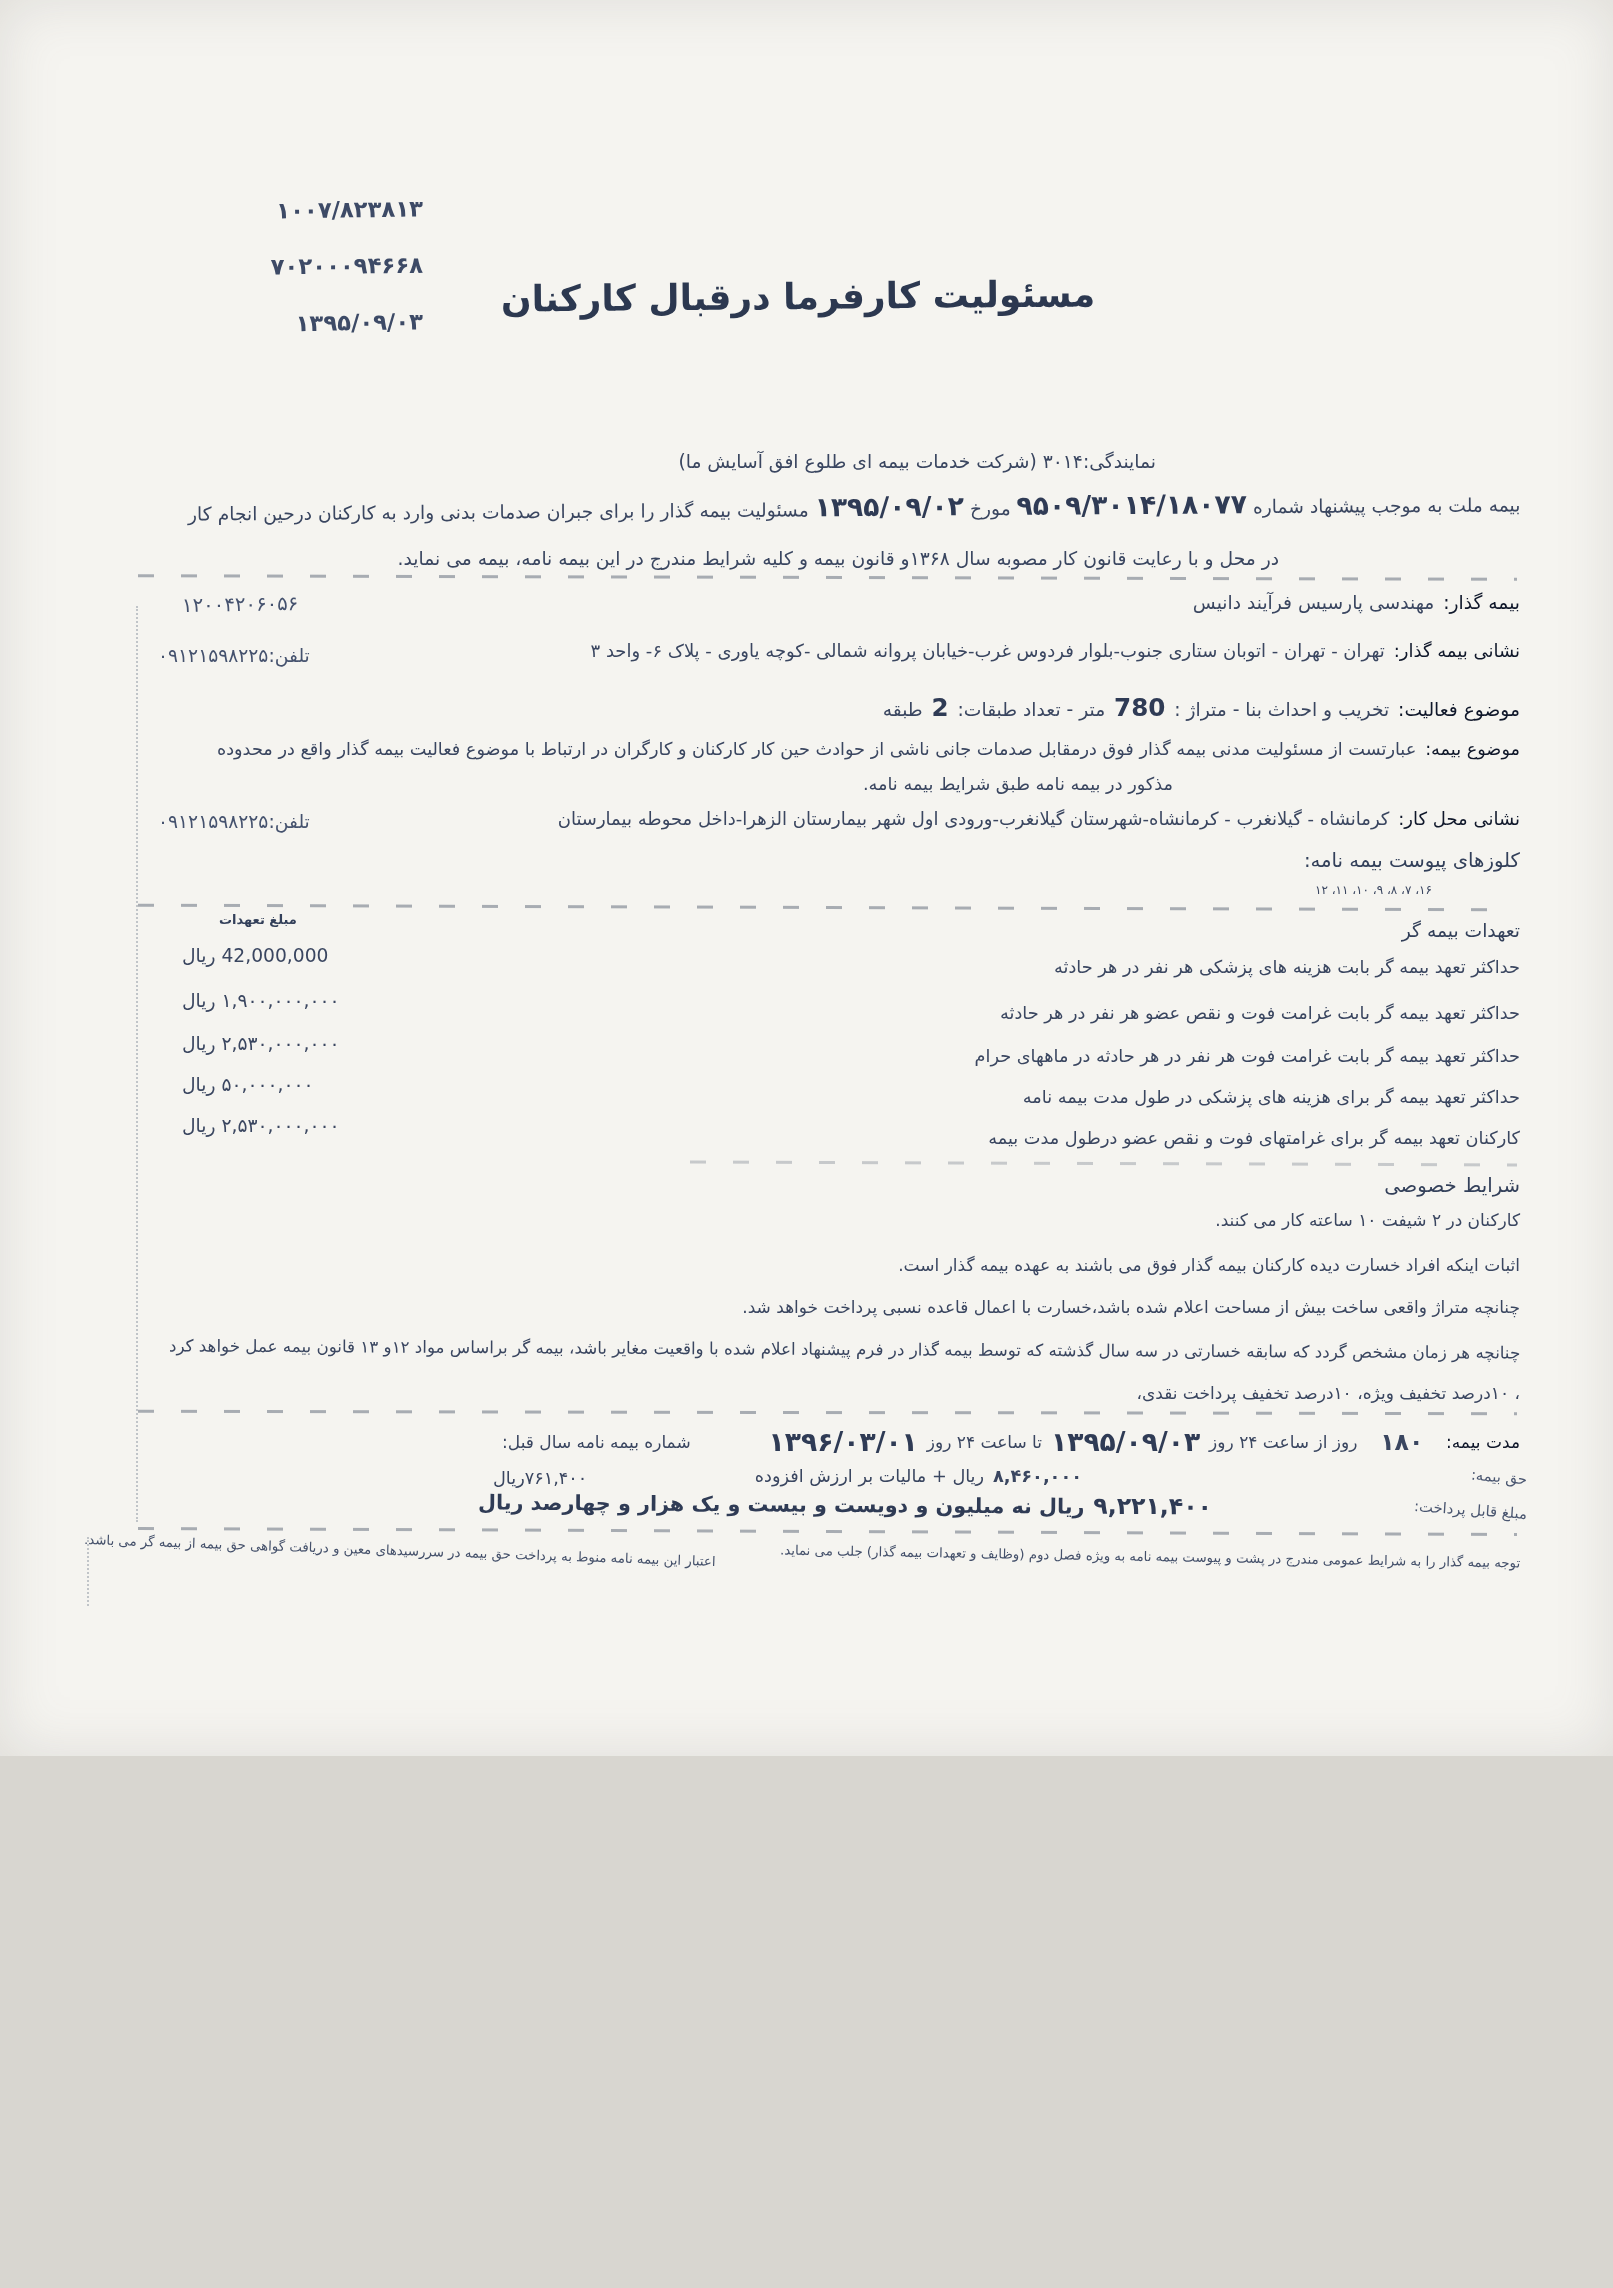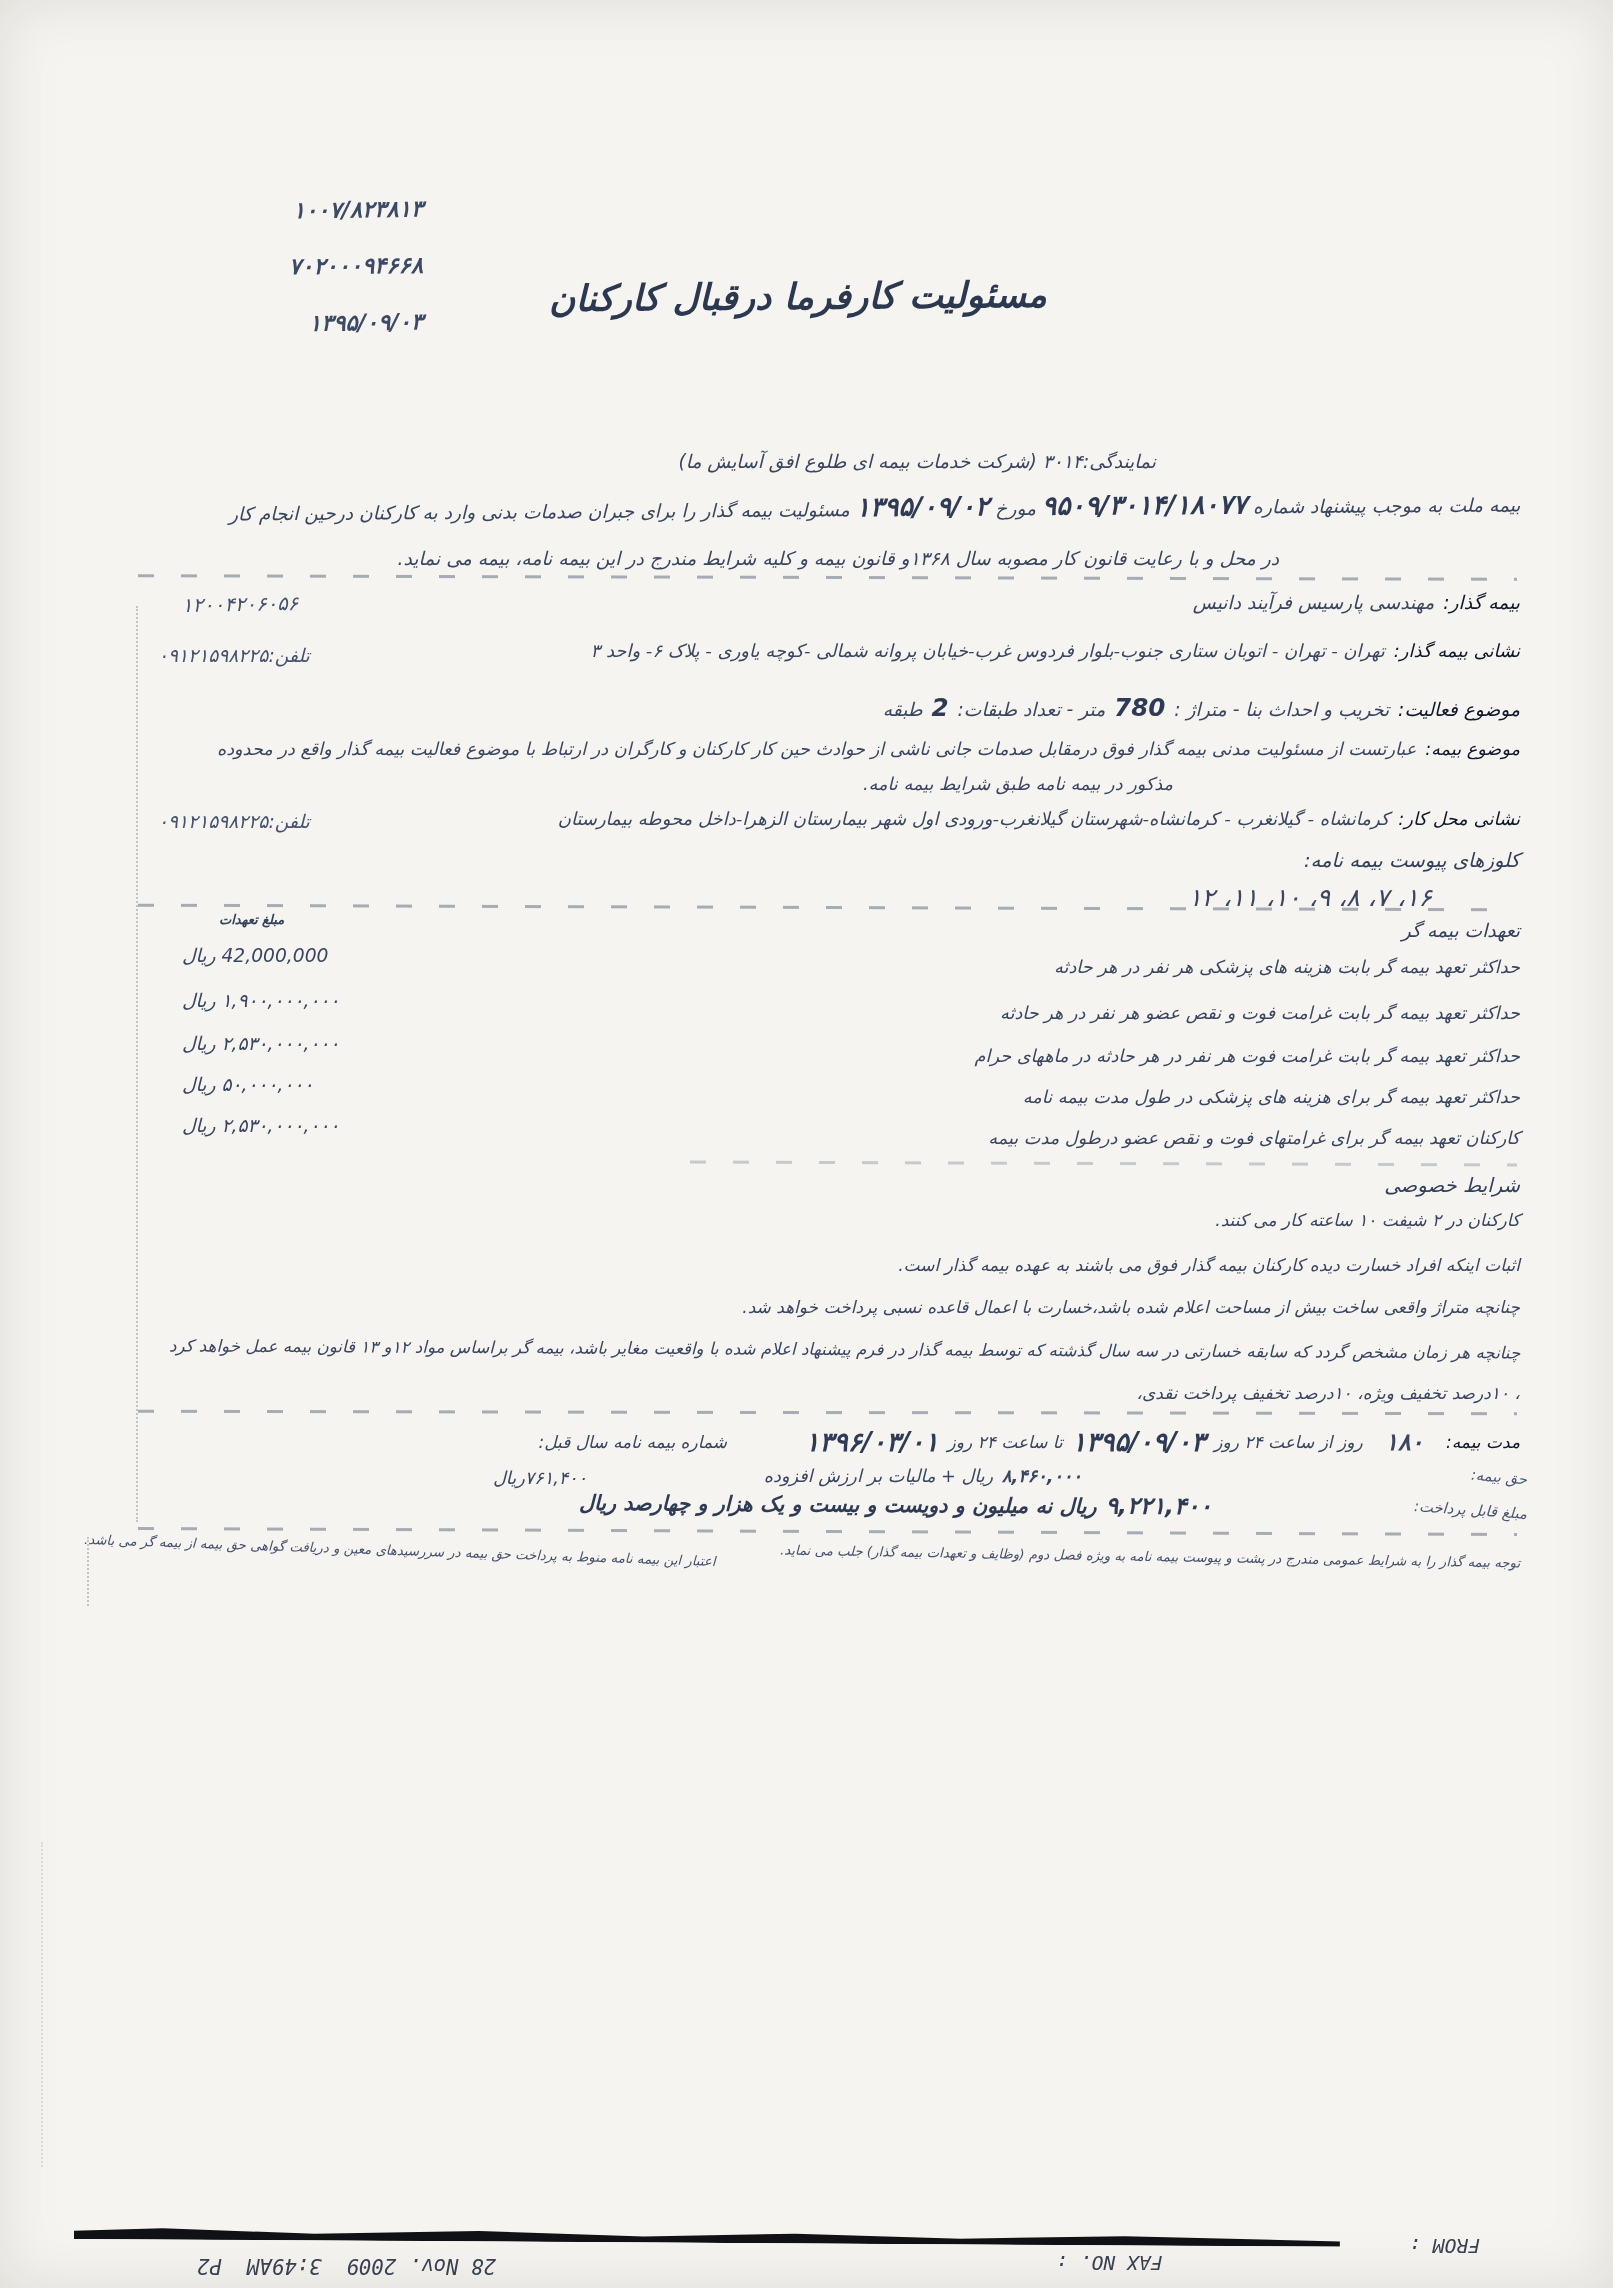--- a/index.html
+++ b/index.html
@@ -1,20 +1,20 @@
 <!DOCTYPE html>
 <html lang="fa"><head>
 <meta charset="utf-8">
 <style>
   html,body{margin:0;padding:0;background:#d8d6d0;}
   #page{
-    position:relative;width:1614px;height:2288px;margin:0 auto;
+    position:relative;width:1614px;height:1756px;margin:0 auto;
     background:#f5f4f0;overflow:hidden;
     box-shadow:inset 0 0 59px rgba(120,118,110,.18);
-    font-family:"DejaVu Sans",sans-serif;color:#3a4660;font-style:italic;
+    font-family:"DejaVu Sans",sans-serif;color:#3a4660;
   }
   .abs{position:absolute;white-space:nowrap;}
   .fa{direction:rtl;unicode-bidi:isolate;}
   .row{display:flex;flex-direction:row;gap:8.9px;align-items:baseline;direction:rtl;}
   .lbl{color:#0f172a;}
   .bignum{font-size:26.6px;font-weight:bold;letter-spacing:1px;color:#2f3b55;}
   .latbig{font-size:24.6px;font-weight:bold;color:#2f3b55;direction:ltr;unicode-bidi:isolate;}
   .scanline{position:absolute;height:3px;opacity:.5;
     background:repeating-linear-gradient(90deg,#5a6474 0 15.8px,transparent 15.8px 43px);}
   .scanline.light{opacity:.3;}
@@ -74,21 +74,21 @@
   </div>
   <div class="abs fa" style="right:441px;top:774px;font-size:17.7px;">مذکور در بیمه نامه طبق شرایط بیمه نامه.</div>
 
   <div class="abs row" style="right:94px;top:808px;font-size:18px;">
     <span class="lbl">نشانی محل کار:</span>
     <span>کرمانشاه - گیلانغرب - کرمانشاه-شهرستان گیلانغرب-ورودی اول شهر بیمارستان الزهرا-داخل محوطه بیمارستان</span>
   </div>
   <div class="abs fa" style="left:158px;top:811px;font-size:18.7px;color:#45526e;">تلفن:۰۹۱۲۱۵۹۸۲۲۵</div>
 
   <div class="abs fa" style="right:94px;top:849px;font-size:19.7px;color:#33405a;">کلوزهای پیوست بیمه نامه:</div>
-  <div class="abs fa" style="right:182px;top:883px;font-size:25px;letter-spacing:2px;">۱۶، ۷، ۸، ۹، ۱۰، ۱۱، ۱۲</div>
+  <div class="abs fa" style="right:182px;top:883px;font-size:12px;letter-spacing:2px;">۱۶، ۷، ۸، ۹، ۱۰، ۱۱، ۱۲</div>
 
   <div class="scanline" style="left:138px;top:906px;width:1359px;transform:rotate(0.2deg);"></div>
 
   <div class="abs fa" style="left:219px;top:912px;font-size:13px;font-weight:bold;color:#33405a;">مبلغ تعهدات</div>
   <div class="abs fa" style="right:94px;top:920px;font-size:18.7px;color:#33405a;">تعهدات بیمه گر</div>
 
   <div class="abs fa" style="right:94px;top:957px;font-size:17.7px;text-align:center;">حداکثر تعهد بیمه گر بابت هزینه های پزشکی هر نفر در هر حادثه</div>
   <div class="abs fa" style="left:182px;top:945px;font-size:18.7px;">42,000,000 ریال</div>
 
   <div class="abs fa" style="right:94px;top:1003px;font-size:17.7px;">حداکثر تعهد بیمه گر بابت غرامت فوت و نقص عضو هر نفر در هر حادثه</div>

